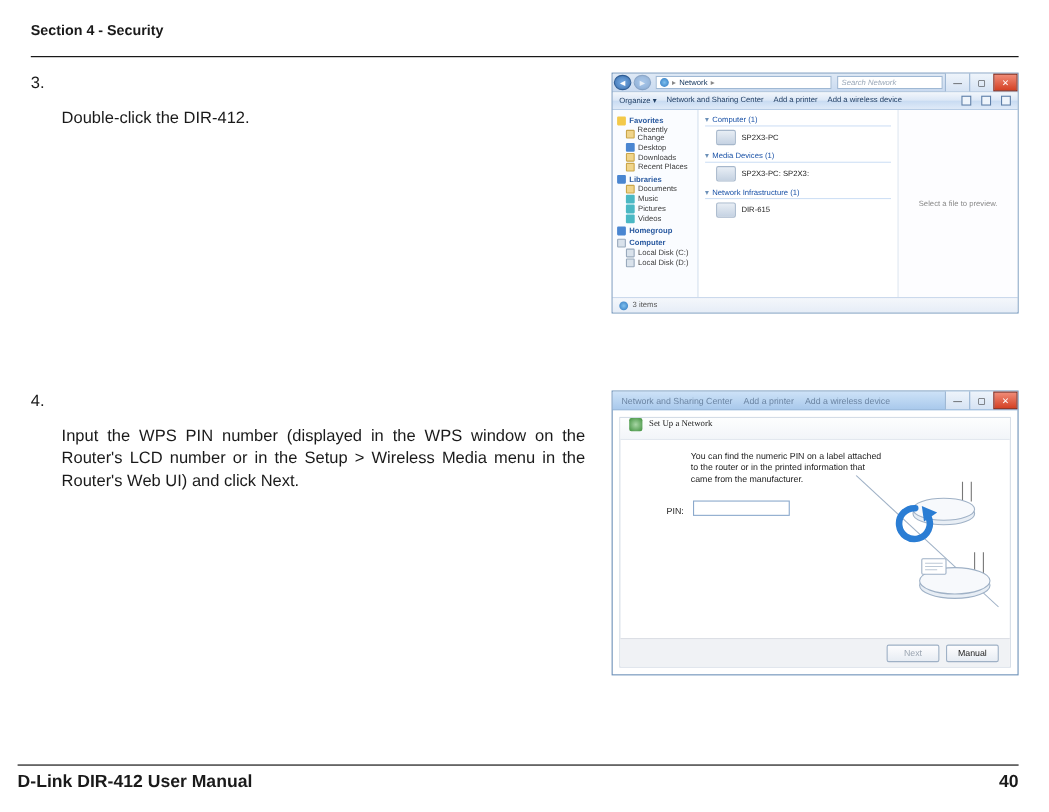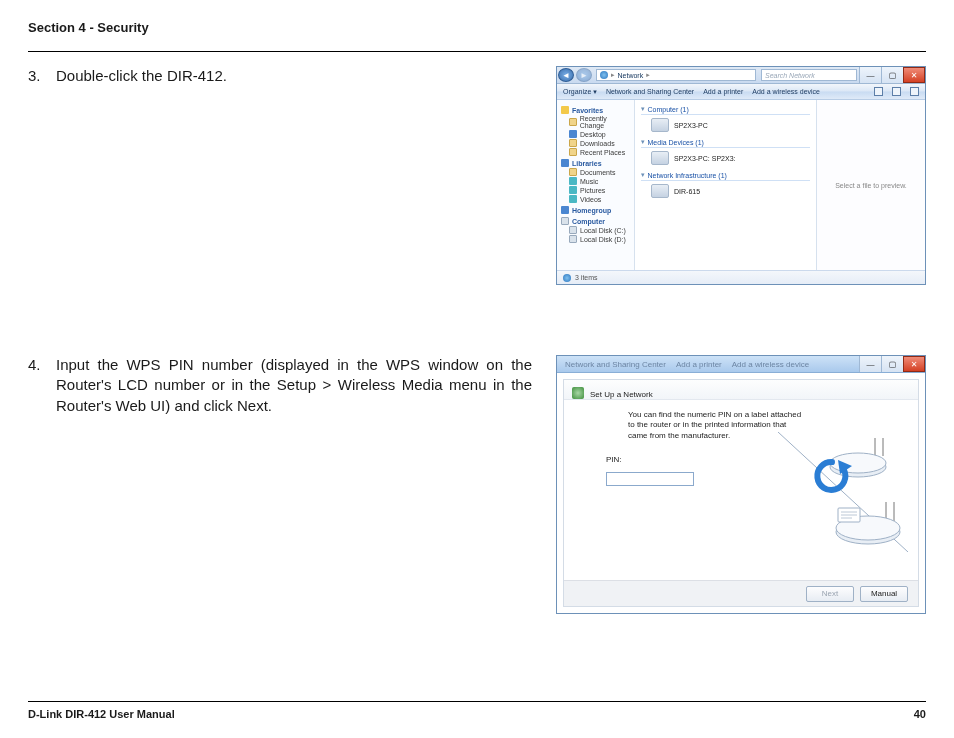--- a/index.html
+++ b/index.html
@@ -14,35 +14,35 @@
     padding: 20px 28px 18px 28px;
   }
   .header {
     border-bottom: 1.5px solid #000;
     padding-bottom: 16px;
     font-size: 13px;
     font-weight: 700;
   }
   .footer {
     position: absolute;
-    left: 28px; right: 28px; bottom: 18px;
+    left: 16px; right: 28px; bottom: 18px;
     border-top: 1.5px solid #000;
     padding-top: 6px;
-    font-size: 11px;
+    font-size: 16px;
     font-weight: 700;
     display: flex;
     justify-content: space-between;
   }
   .row { display: flex; gap: 24px; align-items: flex-start; }
   .row.first { margin-top: 14px; }
   .row.second { margin-top: 70px; }
   .text-col { flex: 1; font-size: 15px; line-height: 1.35; }
   .step { display: flex; gap: 14px; }
   .step-num { min-width: 14px; }
-  .step-body { flex: 1; text-align: justify; }
+  .step-body { flex: 1; text-align: justify; margin-top: 32px; }
   .b { font-weight: 400; }
 
   
   .win {
     width: 370px;
     border: 1px solid #6d91b8;
     background: #fff;
     font-size: 7px;
     color: #222;
     font-family: "Segoe UI", Tahoma, sans-serif;
@@ -132,32 +132,33 @@
   }
   .dlg-behind {
     flex:1; display:flex; align-items:center; gap:10px; padding:0 8px;
     color:#6c85a3;
   }
   .dlg-inner {
     margin:6px; border:1px solid #d4dce6; background:#fff;
     height:228px; position:relative;
   }
   .dlg-hdr {
-    display:flex; align-items:flex-end; gap:6px; height:20px;
+    display:flex; align-items:flex-start; gap:6px; height:20px;
     padding:0 8px; border-bottom:1px solid #e3e8ef;
     background:linear-gradient(#fdfefe,#f2f5f9);
+    font-family:Liberation Serif, serif;
   }
   .dlg-hdr .ico2 {
     width:12px;height:12px;border-radius:2px;
     background:radial-gradient(#a7d6a5,#3e8f3c);
   }
   .dlg-body { padding:10px 16px 0 28px; }
   .instr { color:#1a4fae; font-size:9px; margin-bottom:8px; }
   .sub { color:#222; line-height:1.3; max-width:180px;margin-left:36px; }
-  .pin-row { display:flex; align-items:flex-start; gap:8px; margin:14px 0 0 14px;flex-direction:column; }
+  .pin-row { display:flex; align-items:flex-end; gap:8px; margin:14px 0 0 14px; }
   .pin-row input {
     width:88px; height:14px; border:1px solid #8ba9cc;
     font-size:8px; padding:0 2px;
   }
   .illus {
     position:absolute; right:10px; top:52px; width:130px; height:120px;
   }
   .illus svg { width:100%; height:100%; }
   .dlg-foot {
     position:absolute; left:0; right:0; bottom:0;

